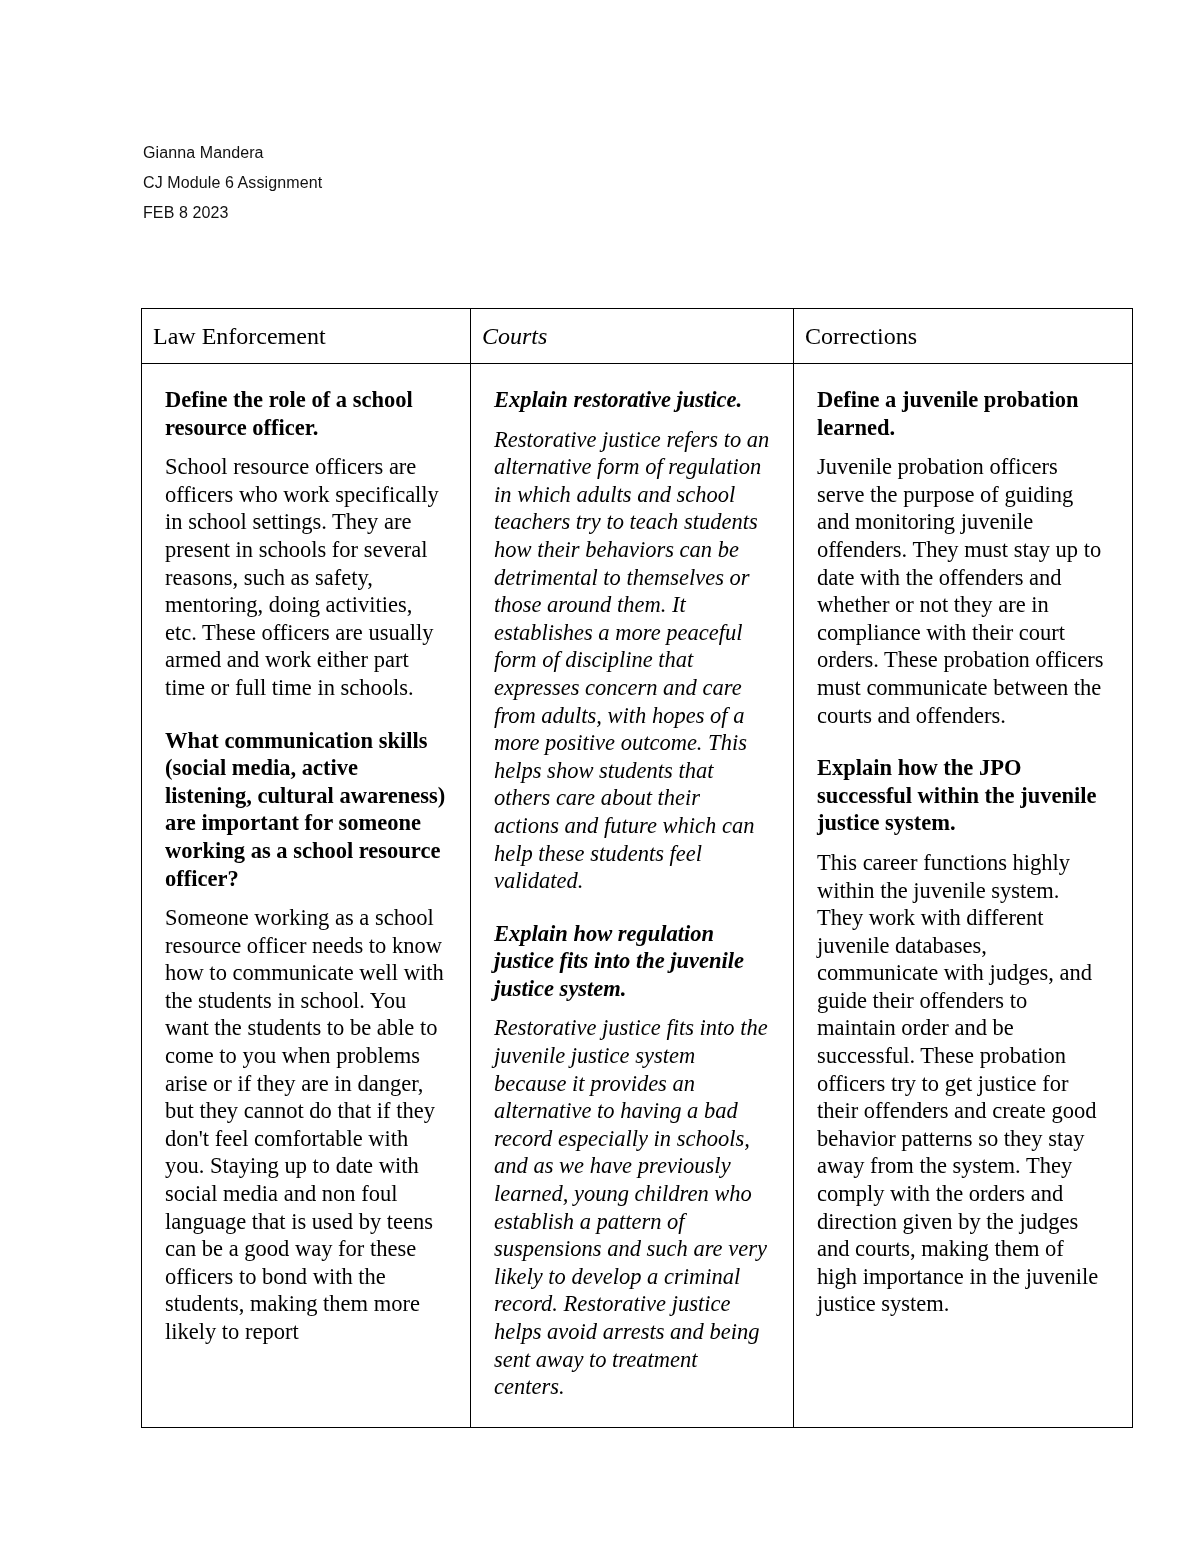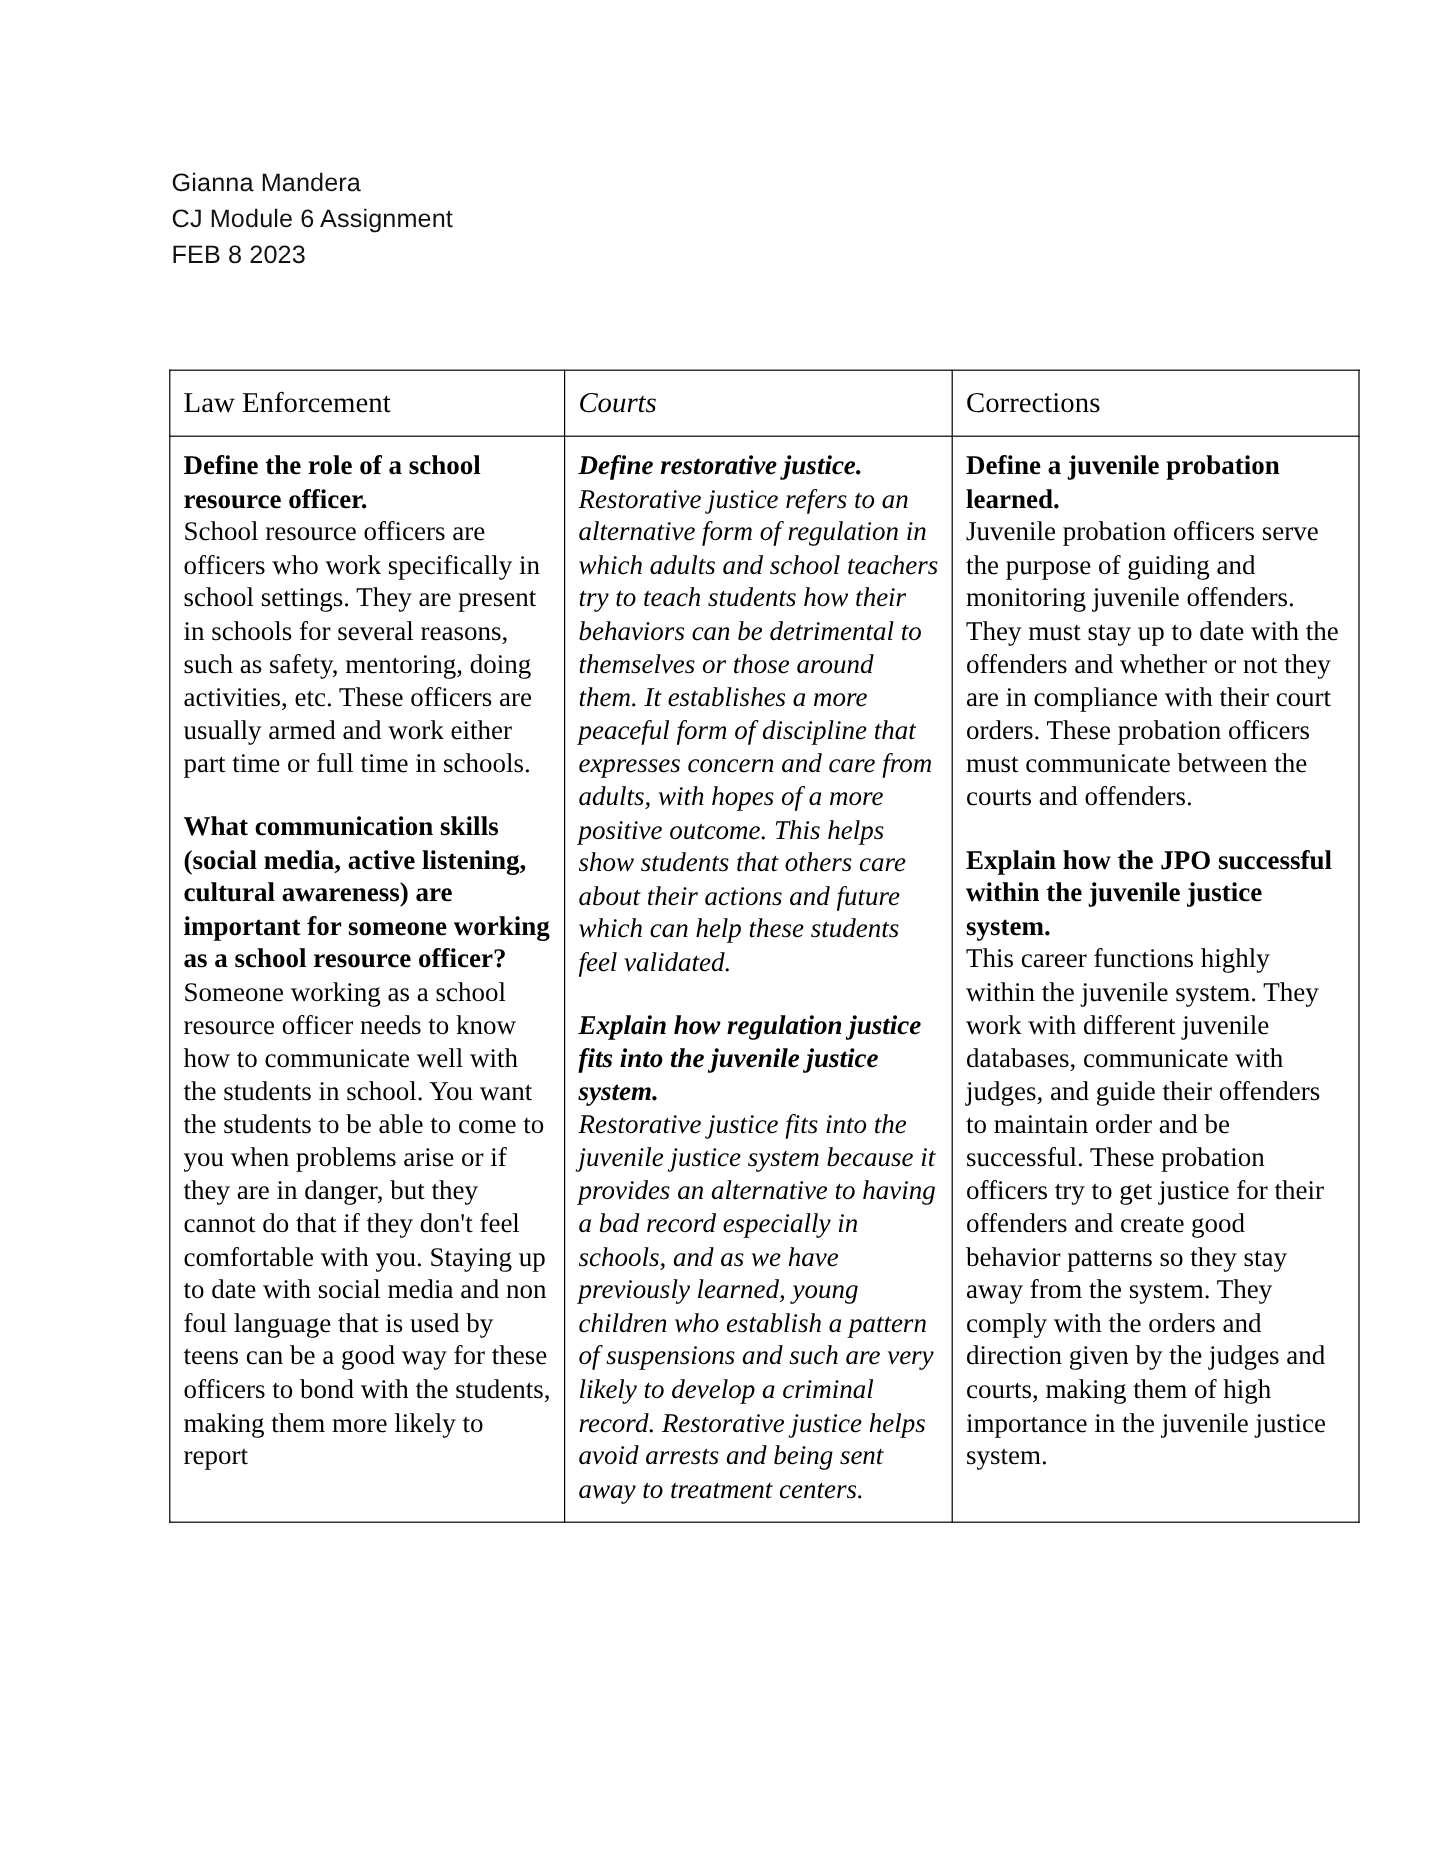--- a/index.html
+++ b/index.html
@@ -23,21 +23,21 @@
     background: #ffffff;
   }
   .header-block {
     position: absolute;
     left: 143px;
     top: 138px;
     width: 700px;
   }
   .header-line {
     font-family: "Liberation Sans", sans-serif;
-    font-size: 21px;
+    font-size: 16px;
     line-height: 30px;
     color: #111111;
     letter-spacing: 0.1px;
   }
   table.matrix {
     position: absolute;
     left: 141px;
     top: 308px;
     width: 922px;
     border-collapse: collapse;
@@ -57,21 +57,21 @@
     line-height: 30px;
     padding-top: 12px !important;
     padding-bottom: 12px !important;
     margin-top: 18px;
   }
   .body-cell {
     font-size: 22.5px;
     line-height: 27.6px;
   }
   .body-cell p {
-    margin: 0;
+    margin: 12px;
   }
   .body-cell p.gap {
     margin-top: 25px;
   }
   .q {
     font-weight: bold;
   }
 </style>
 </head>
 <body>
@@ -92,21 +92,21 @@
       <td class="col-3 head-cell">Corrections</td>
     </tr>
     <tr>
       <td class="col-1 body-cell">
         <p class="q">Define the role of a school resource officer.</p>
         <p>School resource officers are officers who work specifically in school settings. They are present in schools for several reasons, such as safety, mentoring, doing activities, etc. These officers are usually armed and work either part time or full time in schools.</p>
         <p class="q gap">What communication skills (social media, active listening, cultural awareness) are important for someone working as a school resource officer?</p>
         <p>Someone working as a school resource officer needs to know how to communicate well with the students in school. You want the students to be able to come to you when problems arise or if they are in danger, but they cannot do that if they don't feel comfortable with you. Staying up to date with social media and non foul language that is used by teens can be a good way for these officers to bond with the students, making them more likely to report</p>
       </td>
       <td class="col-2 body-cell">
-        <p class="q">Define restorative justice.</p>
+        <p class="q">Explain restorative justice.</p>
         <p>Restorative justice refers to an alternative form of regulation in which adults and school teachers try to teach students how their behaviors can be detrimental to themselves or those around them. It establishes a more peaceful form of discipline that expresses concern and care from adults, with hopes of a more positive outcome. This helps show students that others care about their actions and future which can help these students feel validated.</p>
         <p class="q gap">Explain how regulation justice fits into the juvenile justice system.</p>
         <p>Restorative justice fits into the juvenile justice system because it provides an alternative to having a bad record especially in schools, and as we have previously learned, young children who establish a pattern of suspensions and such are very likely to develop a criminal record. Restorative justice helps avoid arrests and being sent away to treatment centers.</p>
       </td>
       <td class="col-3 body-cell">
         <p class="q">Define a juvenile probation learned.</p>
         <p>Juvenile probation officers serve the purpose of guiding and monitoring juvenile offenders. They must stay up to date with the offenders and whether or not they are in compliance with their court orders. These probation officers must communicate between the courts and offenders.</p>
         <p class="q gap">Explain how the JPO successful within the juvenile justice system.</p>
         <p>This career functions highly within the juvenile system. They work with different juvenile databases, communicate with judges, and guide their offenders to maintain order and be successful. These probation officers try to get justice for their offenders and create good behavior patterns so they stay away from the system. They comply with the orders and direction given by the judges and courts, making them of high importance in the juvenile justice system.</p>
       </td>

